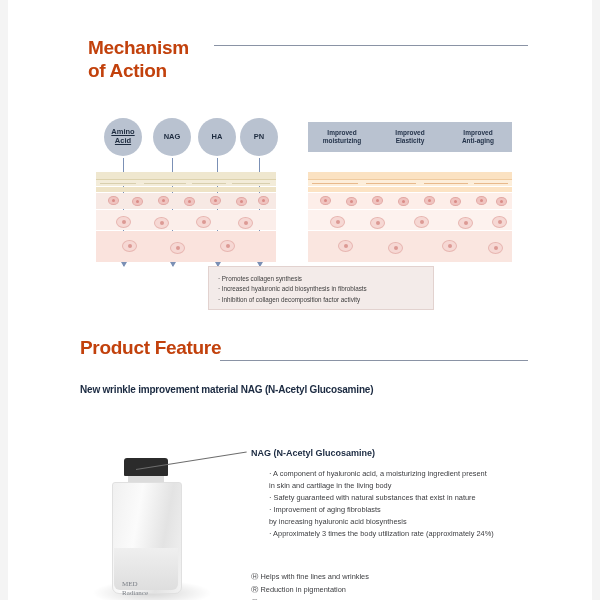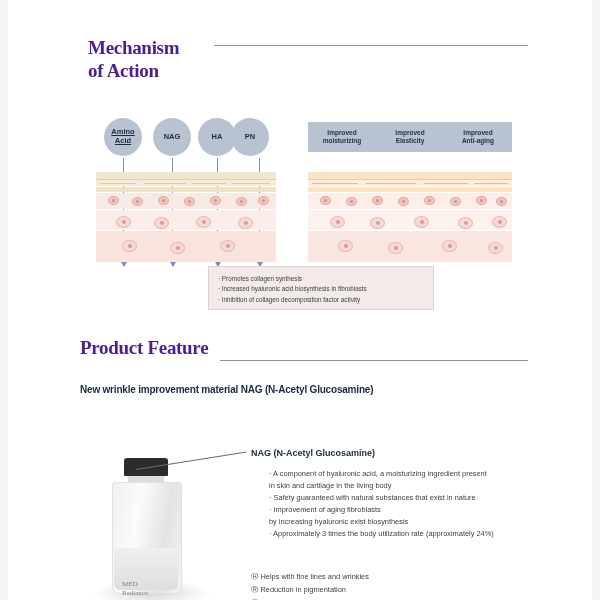--- a/index.html
+++ b/index.html
@@ -11,23 +11,22 @@
   }
   .page{
     position:absolute;left:8px;top:0;width:584px;height:600px;
     background:#ffffff;
     overflow:hidden;
   }
 
   
   .sec-head{position:absolute;display:flex;align-items:flex-start;}
   .sec-title{
-    font-size:19px;font-weight:bold;color:#4c1d95;line-height:1.22;
+    font-size:19px;font-weight:bold;color:#c2410c;line-height:1.22;
     letter-spacing:-.3px;
-    font-family:Liberation Serif, serif;
   }
   .sec-rule{
     position:absolute;height:1px;background:#8a93a5;
   }
 
   
   .circle{
     position:absolute;width:38px;height:38px;border-radius:50%;
     background:#b9c2d0;color:#1d2b3f;
     display:flex;align-items:center;justify-content:center;
@@ -132,21 +131,21 @@
 
   <div class="circle" style="left:96px;top:118px;text-decoration:underline;">
     <span>Amino<br>Acid</span>
   </div>
   <div class="circle" style="left:145px;top:118px;">
     <span>NAG</span>
   </div>
   <div class="circle" style="left:190px;top:118px;">
     <span>HA</span>
   </div>
-  <div class="circle" style="left:223px;top:118px;text-align:center;">
+  <div class="circle" style="left:232px;top:118px;text-align:center;">
     <span>PN</span>
   </div>
 
   <div class="arrow-down" style="left:115px;top:158px;height:108px;"></div>
   <div class="arrow-down" style="left:164px;top:158px;height:108px;"></div>
   <div class="arrow-down" style="left:209px;top:158px;height:108px;"></div>
   <div class="arrow-down" style="left:251px;top:158px;height:108px;"></div>
 
   <div class="benefit" style="left:300px;top:122px;width:68px;">
     <span>Improved<br>moisturizing</span>
@@ -312,21 +311,21 @@
 
   <div class="leader" style="left:128px;top:469px;width:112px;transform:rotate(-9deg);"></div>
 
   <div class="prod-title" style="left:243px;top:448px;">NAG (N-Acetyl Glucosamine)</div>
 
   <div class="bullets" style="left:243px;top:468px;width:300px;margin-left:18px;">
     <div>· A component of hyaluronic acid, a moisturizing ingredient present</div>
     <div>  in skin and cartilage in the living body</div>
     <div>· Safety guaranteed with natural substances that exist in nature</div>
     <div>· Improvement of aging fibroblasts</div>
-    <div>  by increasing hyaluronic exist biosynthesis</div>
+    <div>  by increasing hyaluronic acid biosynthesis</div>
     <div>· Approximately 3 times the body utilization rate (approximately 24%)</div>
   </div>
 
   <div class="checks" style="left:243px;top:570px;width:300px;">
     <div>Ⓗ Helps with fine lines and wrinkles</div>
     <div>Ⓡ Reduction in pigmentation</div>
     <div>Ⓘ Increased skin moisturization</div>
   </div>
 
 </div>

